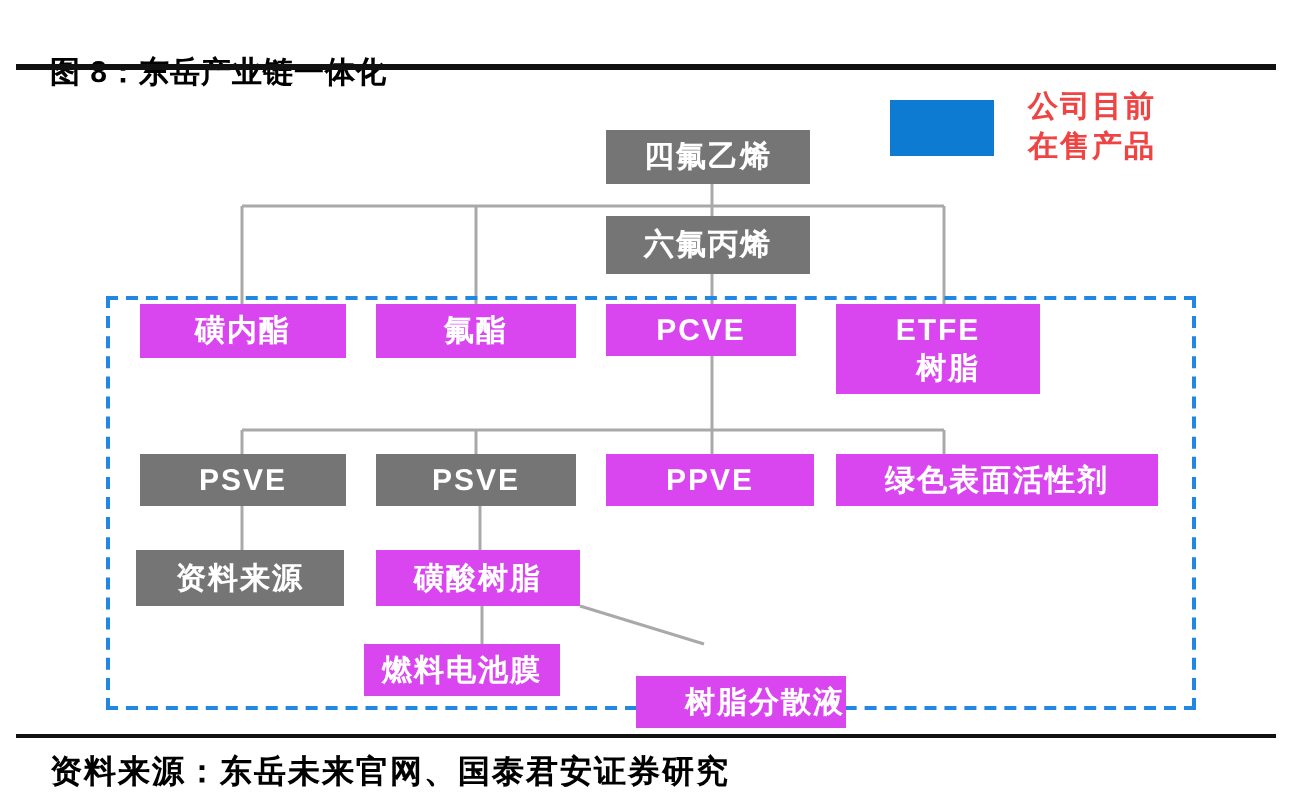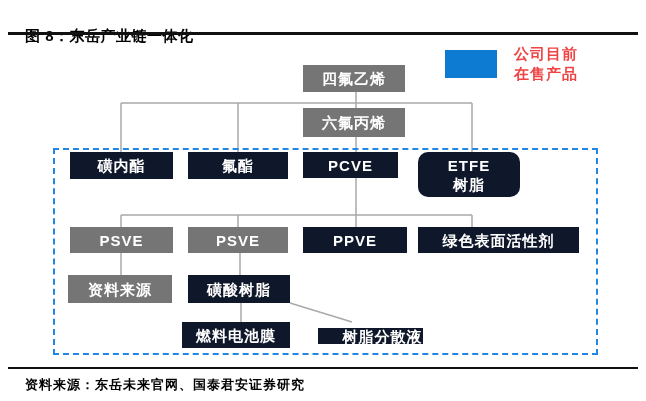--- a/index.html
+++ b/index.html
@@ -66,27 +66,27 @@
     align-items: center;
     justify-content: center;
     text-align: center;
     color: #ffffff;
     font-weight: bold;
     font-size: 15px;
     letter-spacing: 1px;
     white-space: pre-line;
     line-height: 19px;
   }
-  .node.blue { background: #0f172a; }
+  .node.blue { background: #d946ef; text-align: right; }
   .node.gray { background: #757575; }
   .source-line {
     position: absolute;
     left: 25px;
     top: 376px;
-    font-size: 13px;
+    font-size: 16px;
     font-weight: bold;
     color: #000;
     font-family: "DejaVu Serif", "Liberation Serif", serif;
     letter-spacing: 1px;
   }
 </style>
 </head>
 <body>
 
 <div class="page">
@@ -128,30 +128,30 @@
   </svg>
 
   <div class="dashed-frame"></div>
 
   <div class="node gray" style="left:303px; top:65px;  width:102px; height:27px;">四氟乙烯</div>
   <div class="node gray" style="left:303px; top:108px; width:102px; height:29px;">六氟丙烯</div>
 
   <div class="node blue" style="left:70px;  top:152px; width:103px; height:27px;">磺内酯</div>
   <div class="node blue" style="left:188px; top:152px; width:100px; height:27px;">氟酯</div>
   <div class="node blue" style="left:303px; top:152px; width:95px;  height:26px;">PCVE</div>
-  <div class="node blue" style="left:418px; top:152px; width:102px; height:45px;border-radius:10px;">ETFE
+  <div class="node blue" style="left:418px; top:152px; width:102px; height:45px;">ETFE
 树脂</div>
 
   <div class="node gray" style="left:70px;  top:227px; width:103px; height:26px;">PSVE</div>
   <div class="node gray" style="left:188px; top:227px; width:100px; height:26px;">PSVE</div>
   <div class="node blue" style="left:303px; top:227px; width:104px; height:26px;">PPVE</div>
   <div class="node blue" style="left:418px; top:227px; width:161px; height:26px;">绿色表面活性剂</div>
 
   <div class="node gray" style="left:68px;  top:275px; width:104px; height:28px;">资料来源</div>
   <div class="node blue" style="left:188px; top:275px; width:102px; height:28px;">磺酸树脂</div>
 
-  <div class="node blue" style="left:182px; top:322px; width:108px; height:26px;">燃料电池膜</div>
-  <div class="node blue" style="left:318px; top:328px; width:105px; height:16px;padding-left:24px;">树脂分散液</div>
+  <div class="node blue" style="left:182px; top:322px; width:98px; height:26px;">燃料电池膜</div>
+  <div class="node blue" style="left:318px; top:338px; width:105px; height:26px;padding-left:24px;">树脂分散液</div>
 
   <div class="rule bottom-rule"></div>
   <div class="source-line">资料来源：东岳未来官网、国泰君安证券研究</div>
 
 </div>
 
 </body></html>

